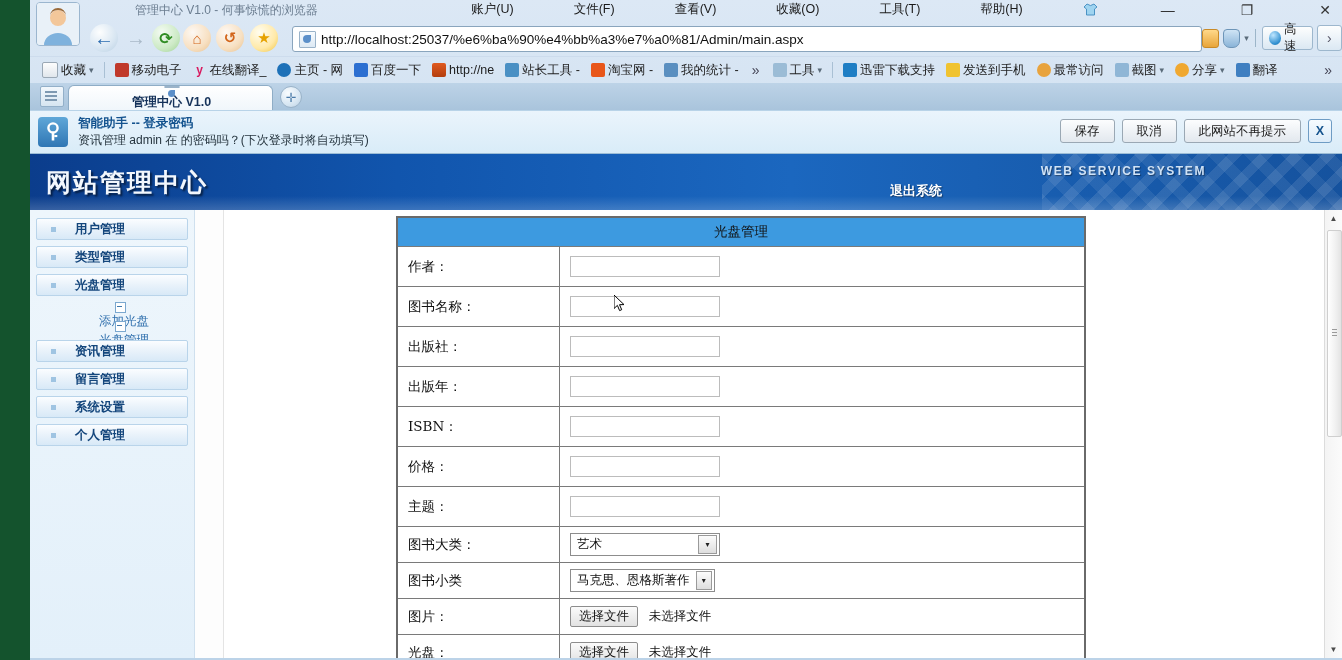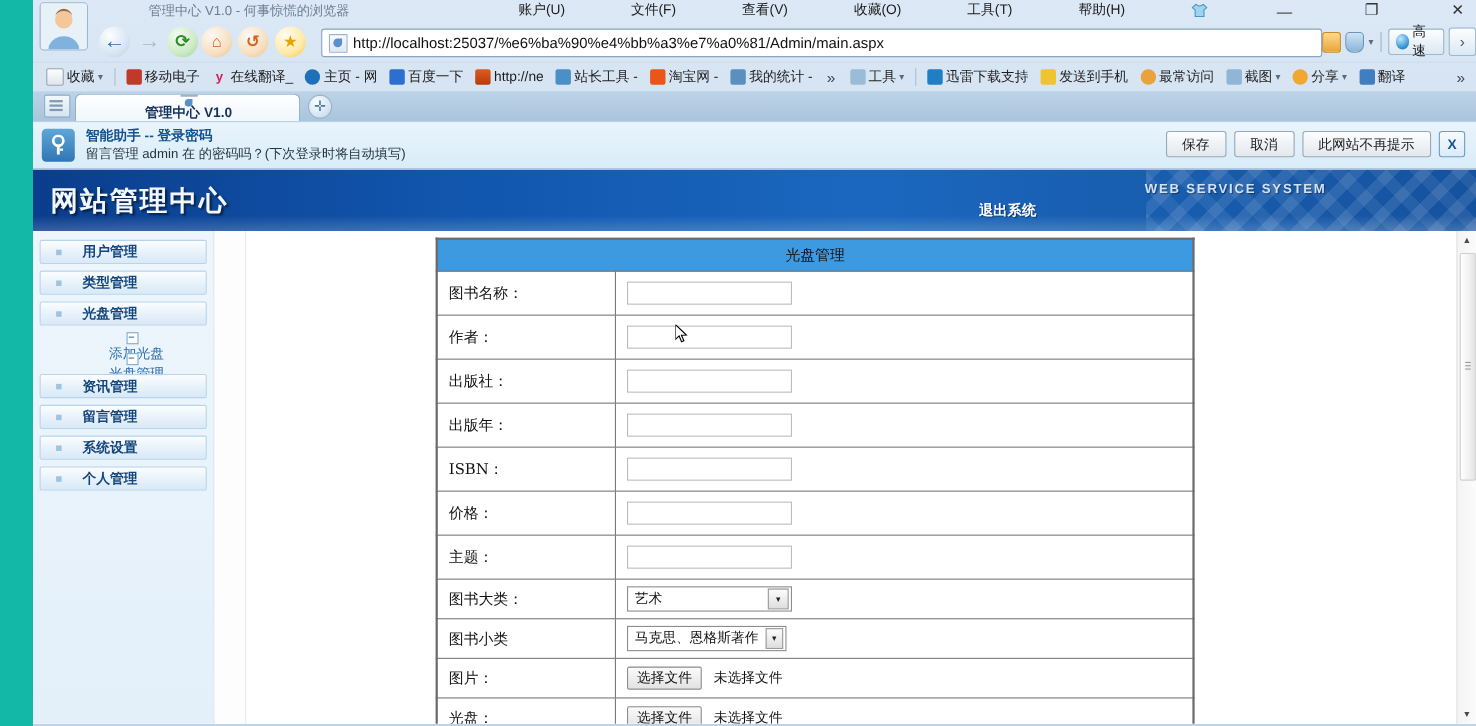--- a/index.html
+++ b/index.html
@@ -2,21 +2,21 @@
 <html><head>
 <meta charset="utf-8">
 <style>
   html, body {
     margin: 0; padding: 0;
     background: #000;
     width: 1342px; height: 660px;
     overflow: hidden;
     font-family: "Liberation Sans", "DejaVu Sans", sans-serif;
   }
-  .screen { position: relative; width: 1142px; height: 660px; background:#14b8a6; }
+  .screen { position: relative; width: 1142px; height: 660px; background:#14532d; }
 
   
   .browser {
     position: absolute; left: 30px; top: 0; width: 1312px; height: 660px;
     background: linear-gradient(#dce8f5, #c9dcee 40%, #bcd3e8);
     overflow: hidden;
   }
   .titlebar { position: relative; height: 22px; }
   .title-text {
     position: absolute; left: 105px; top: 2px;
@@ -461,21 +461,21 @@
     <div class="notifbar">
       <div class="key-badge">
         <svg width="18" height="20" viewBox="0 0 18 20">
           <circle cx="9" cy="6" r="4.6" fill="none" stroke="#ffffff" stroke-width="2.4"></circle>
           <rect x="7.7" y="9.5" width="2.6" height="9" fill="#ffffff"></rect>
           <rect x="10.3" y="13" width="3" height="2.1" fill="#ffffff"></rect>
         </svg>
       </div>
       <div class="notif-text">
         <div class="notif-title">智能助手 -- 登录密码</div>
-        <div class="notif-sub">留言管理 admin 在  的密码吗？(下次登录时将自动填写)</div>
+        <div class="notif-sub">资讯管理 admin 在  的密码吗？(下次登录时将自动填写)</div>
       </div>
       <div class="notif-btns">
         <div class="nbtn">保存</div>
         <div class="nbtn">取消</div>
         <div class="nbtn">此网站不再提示</div>
         <div class="nbtn nbtn-x">X</div>
       </div>
     </div>
 
     <div class="viewport">
@@ -530,27 +530,27 @@
         <div class="sidebar-spacer"></div>
 
         <div class="content">
           <table class="form-table">
             <tbody>
                 <tr>
                   <td class="form-title" colspan="2">光盘管理</td>
                 </tr>
 
             <tr>
+              <td class="cell-label">作者：</td>
+              <td class="cell-field">
+                <span class="txtbox"></span>
+              </td>
+            </tr>
+            <tr>
               <td class="cell-label">图书名称：</td>
-              <td class="cell-field">
-                <span class="txtbox"></span>
-              </td>
-            </tr>
-            <tr>
-              <td class="cell-label">作者：</td>
               <td class="cell-field">
                 <span class="txtbox"></span>
               </td>
             </tr>
             <tr>
               <td class="cell-label">出版社：</td>
               <td class="cell-field">
                 <span class="txtbox"></span>
               </td>
             </tr>

